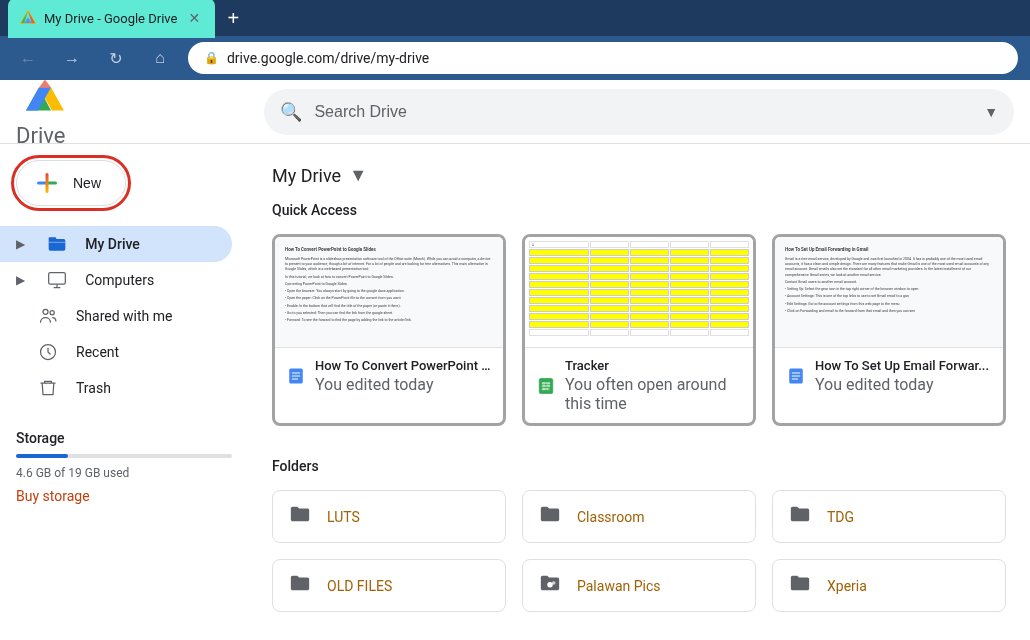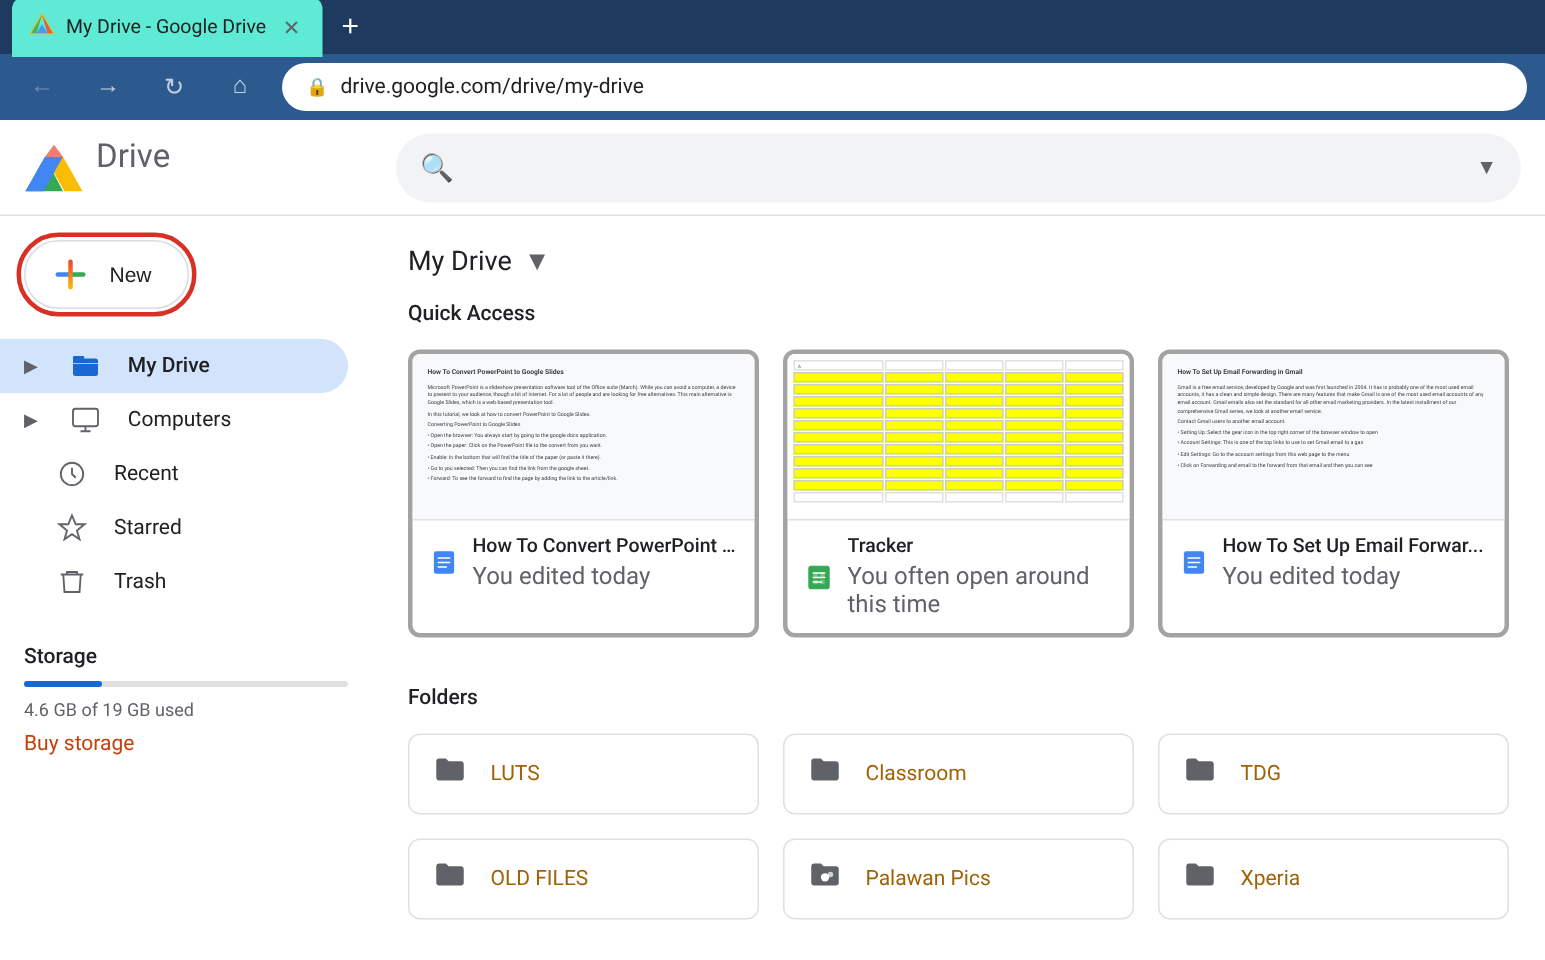--- a/index.html
+++ b/index.html
@@ -17,21 +17,21 @@
     .nav-btn.disabled { opacity: 0.3; cursor: default; }
     .address-input { flex: 1; background: #fff; border-radius: 20px; height: 32px; display: flex; align-items: center; padding: 0 16px; gap: 8px; font-size: 14px; color: #202124; }
     .lock-icon { color: #5f6368; font-size: 12px; }
 
     
     .app { display: flex; height: 560px; }
 
     
     .topbar { height: 64px; display: flex; align-items: center; padding: 0 16px 0 0; border-bottom: 1px solid #e0e0e0; gap: 16px; }
     .logo-area { width: 248px; display: flex; align-items: center; gap: 8px; padding-left: 16px; flex-shrink: 0; }
-    .drive-logo { display: flex; align-items: flex-start; gap: 8px; }
+    .drive-logo { display: flex; align-items: flex-end; gap: 8px; flex-direction: column; }
     .logo-icon { width: 40px; height: 40px; }
     .logo-text { font-size: 22px; color: #5f6368; font-weight: 400; }
     .search-bar { flex: 1; background: #f1f3f4; border-radius: 24px; height: 46px; display: flex; align-items: center; padding: 0 16px; gap: 12px; }
     .search-icon { color: #5f6368; font-size: 18px; }
     .search-input { background: none; border: none; outline: none; font-size: 16px; flex: 1; color: #202124; }
     .search-input::placeholder { color: #5f6368; }
     .search-dropdown { color: #5f6368; margin-left: auto; cursor: pointer; }
 
     
     .sidebar { width: 248px; padding: 8px 0; flex-shrink: 0; overflow-y: auto; border-right: none; }
@@ -132,20 +132,21 @@
           <polygon points="1,33 14,10 26,33" fill="#34a853"></polygon>
           <polygon points="14,10 27,33 39,33 26,10" fill="#fbbc04"></polygon>
           <polygon points="1,33 14,10 26,10 13,33" fill="#4285f4"></polygon>
           <polygon points="14,10 26,10 20,2" fill="#ea4335" opacity="0.7"></polygon>
         </svg>
         <span class="logo-text">Drive</span>
       </div>
     </div>
     <div class="search-bar">
       <span class="search-icon">🔍</span>
+      <input class="search-input" type="text" placeholder="Search Drive" style="">
       <span class="search-dropdown">▼</span>
     </div>
   </div>
 
   <div class="app">
 
     <div class="sidebar">
       <div class="new-btn-wrapper">
         <button class="new-btn">
           <span class="new-btn-icon">
@@ -173,39 +174,42 @@
           <span class="expand-arrow">▶</span>
           <span class="item-icon">
             <svg width="20" height="20" viewBox="0 0 24 24" fill="#5f6368">
                 <rect x="2" y="3" width="20" height="14" rx="2" fill="none" stroke="#5f6368" stroke-width="1.5"></rect>
                 <path d="M8 21h8M12 17v4" stroke="#5f6368" stroke-width="1.5"></path>
               </svg>
           </span>
           <span>Computers</span>
         </div>
 
+        <div class="sidebar-item">
+          <span class="item-icon" style="margin-left:20px">
+            <svg width="20" height="20" viewBox="0 0 24 24" fill="none" stroke="#5f6368" stroke-width="1.5">
+                <circle cx="9" cy="7" r="3"></circle>
+                <path d="M3 20c0-4 3-6 6-6s6 2 6 6"></path>
+                <circle cx="17" cy="8" r="2.5"></circle>
+                <path d="M17 14c2.5 0 4.5 1.5 4.5 4.5"></path>
+              </svg>
+          </span>
+          <span>Shared with me</span>
+        </div>
 
         <div class="sidebar-item">
           <span class="item-icon" style="margin-left:20px">
             <svg width="20" height="20" viewBox="0 0 24 24" fill="none" stroke="#5f6368" stroke-width="1.5">
                 <circle cx="12" cy="12" r="9"></circle>
                 <path d="M12 7v5l3 3"></path>
               </svg>
           </span>
           <span>Recent</span>
         </div>
 
-        <div class="sidebar-item">
-          <span class="item-icon" style="margin-left:20px">
-            <svg width="20" height="20" viewBox="0 0 24 24" fill="none" stroke="#5f6368" stroke-width="1.5">
-                <polygon points="12,2 15,9 22,9 16,14 18,21 12,17 6,21 8,14 2,9 9,9"></polygon>
-              </svg>
-          </span>
-          <span>Starred</span>
-        </div>
 
         <div class="sidebar-item">
           <span class="item-icon" style="margin-left:20px">
             <svg width="20" height="20" viewBox="0 0 24 24" fill="none" stroke="#5f6368" stroke-width="1.5">
                 <path d="M3 6h18M8 6V4h8v2M19 6l-1 14H6L5 6"></path>
               </svg>
           </span>
           <span>Trash</span>
         </div>
       </div>

